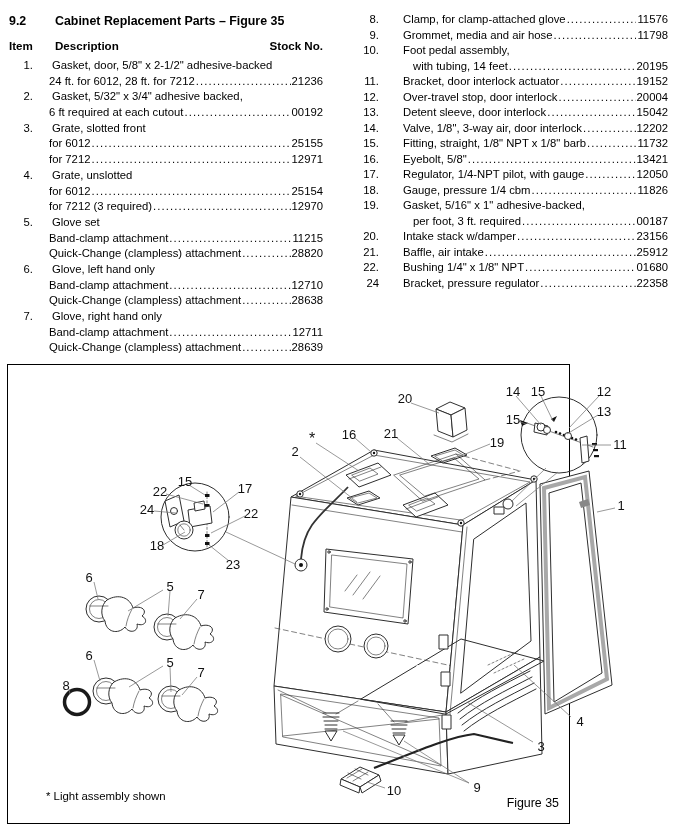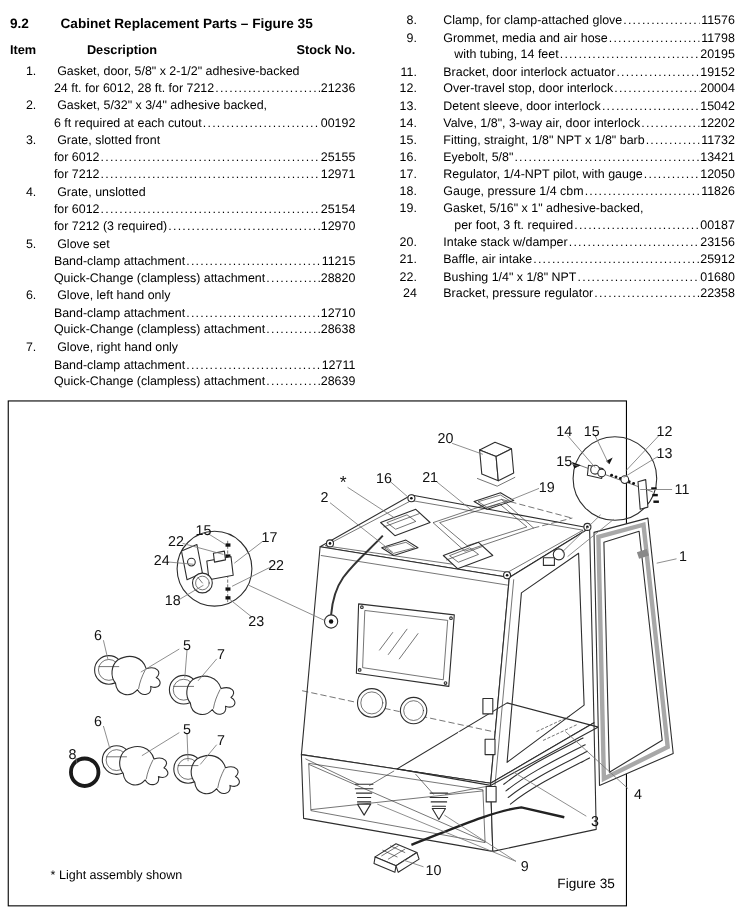--- a/index.html
+++ b/index.html
@@ -4,21 +4,21 @@
 <style>
   html,body{margin:0;padding:0;}
   body{
     width:677px;height:837px;background:#ffffff;color:#000;
     font-family:"Liberation Sans",sans-serif;position:relative;overflow:hidden;
   }
   
   #hdr{position:absolute;left:9px;top:14px;width:314px;display:flex;font-weight:bold;font-size:12.4px;}
   #hdr .sec{width:46px;flex:none;}
   #colhdr{position:absolute;left:9px;top:39px;width:314px;display:flex;font-weight:bold;font-size:11.6px;}
-  #colhdr .ch-item{width:70px;flex:none;}
+  #colhdr .ch-item{width:46px;flex:none;}
   #colhdr .ch-desc{flex:1;}
   .pl-col{position:absolute;}
   #left-col{left:9px;top:59px;width:314px;}
   #right-col{left:361px;top:13px;width:307px;}
   .pl-row{display:flex;align-items:baseline;height:15.7px;font-size:11.3px;}
   #right-col .pl-row{height:15.5px;}
   .pl-num{width:24px;text-align:right;flex:none;}
   #right-col .pl-num{width:18px;}
   .pl-txt{margin-left:19px;white-space:nowrap;flex:none;}
   #right-col .pl-txt{margin-left:24px;}
@@ -163,20 +163,24 @@
       <span class="pl-num">8.</span>
       <span class="pl-txt">Clamp, for clamp-attached glove</span>
       <span class="pl-dots"></span>
       <span class="pl-stock">11576</span>
     </div>
     <div class="pl-row">
       <span class="pl-num">9.</span>
       <span class="pl-txt">Grommet, media and air hose</span>
       <span class="pl-dots"></span>
       <span class="pl-stock">11798</span>
+    </div>
+    <div class="pl-row">
+      <span class="pl-num">10.</span>
+      <span class="pl-txt">Foot pedal assembly,</span>
     </div>
     <div class="pl-row">
       <span class="pl-num"></span>
       <span class="pl-txt ind">with tubing, 14 feet</span>
       <span class="pl-dots"></span>
       <span class="pl-stock">20195</span>
     </div>
     <div class="pl-row">
       <span class="pl-num">11.</span>
       <span class="pl-txt">Bracket, door interlock actuator</span>

